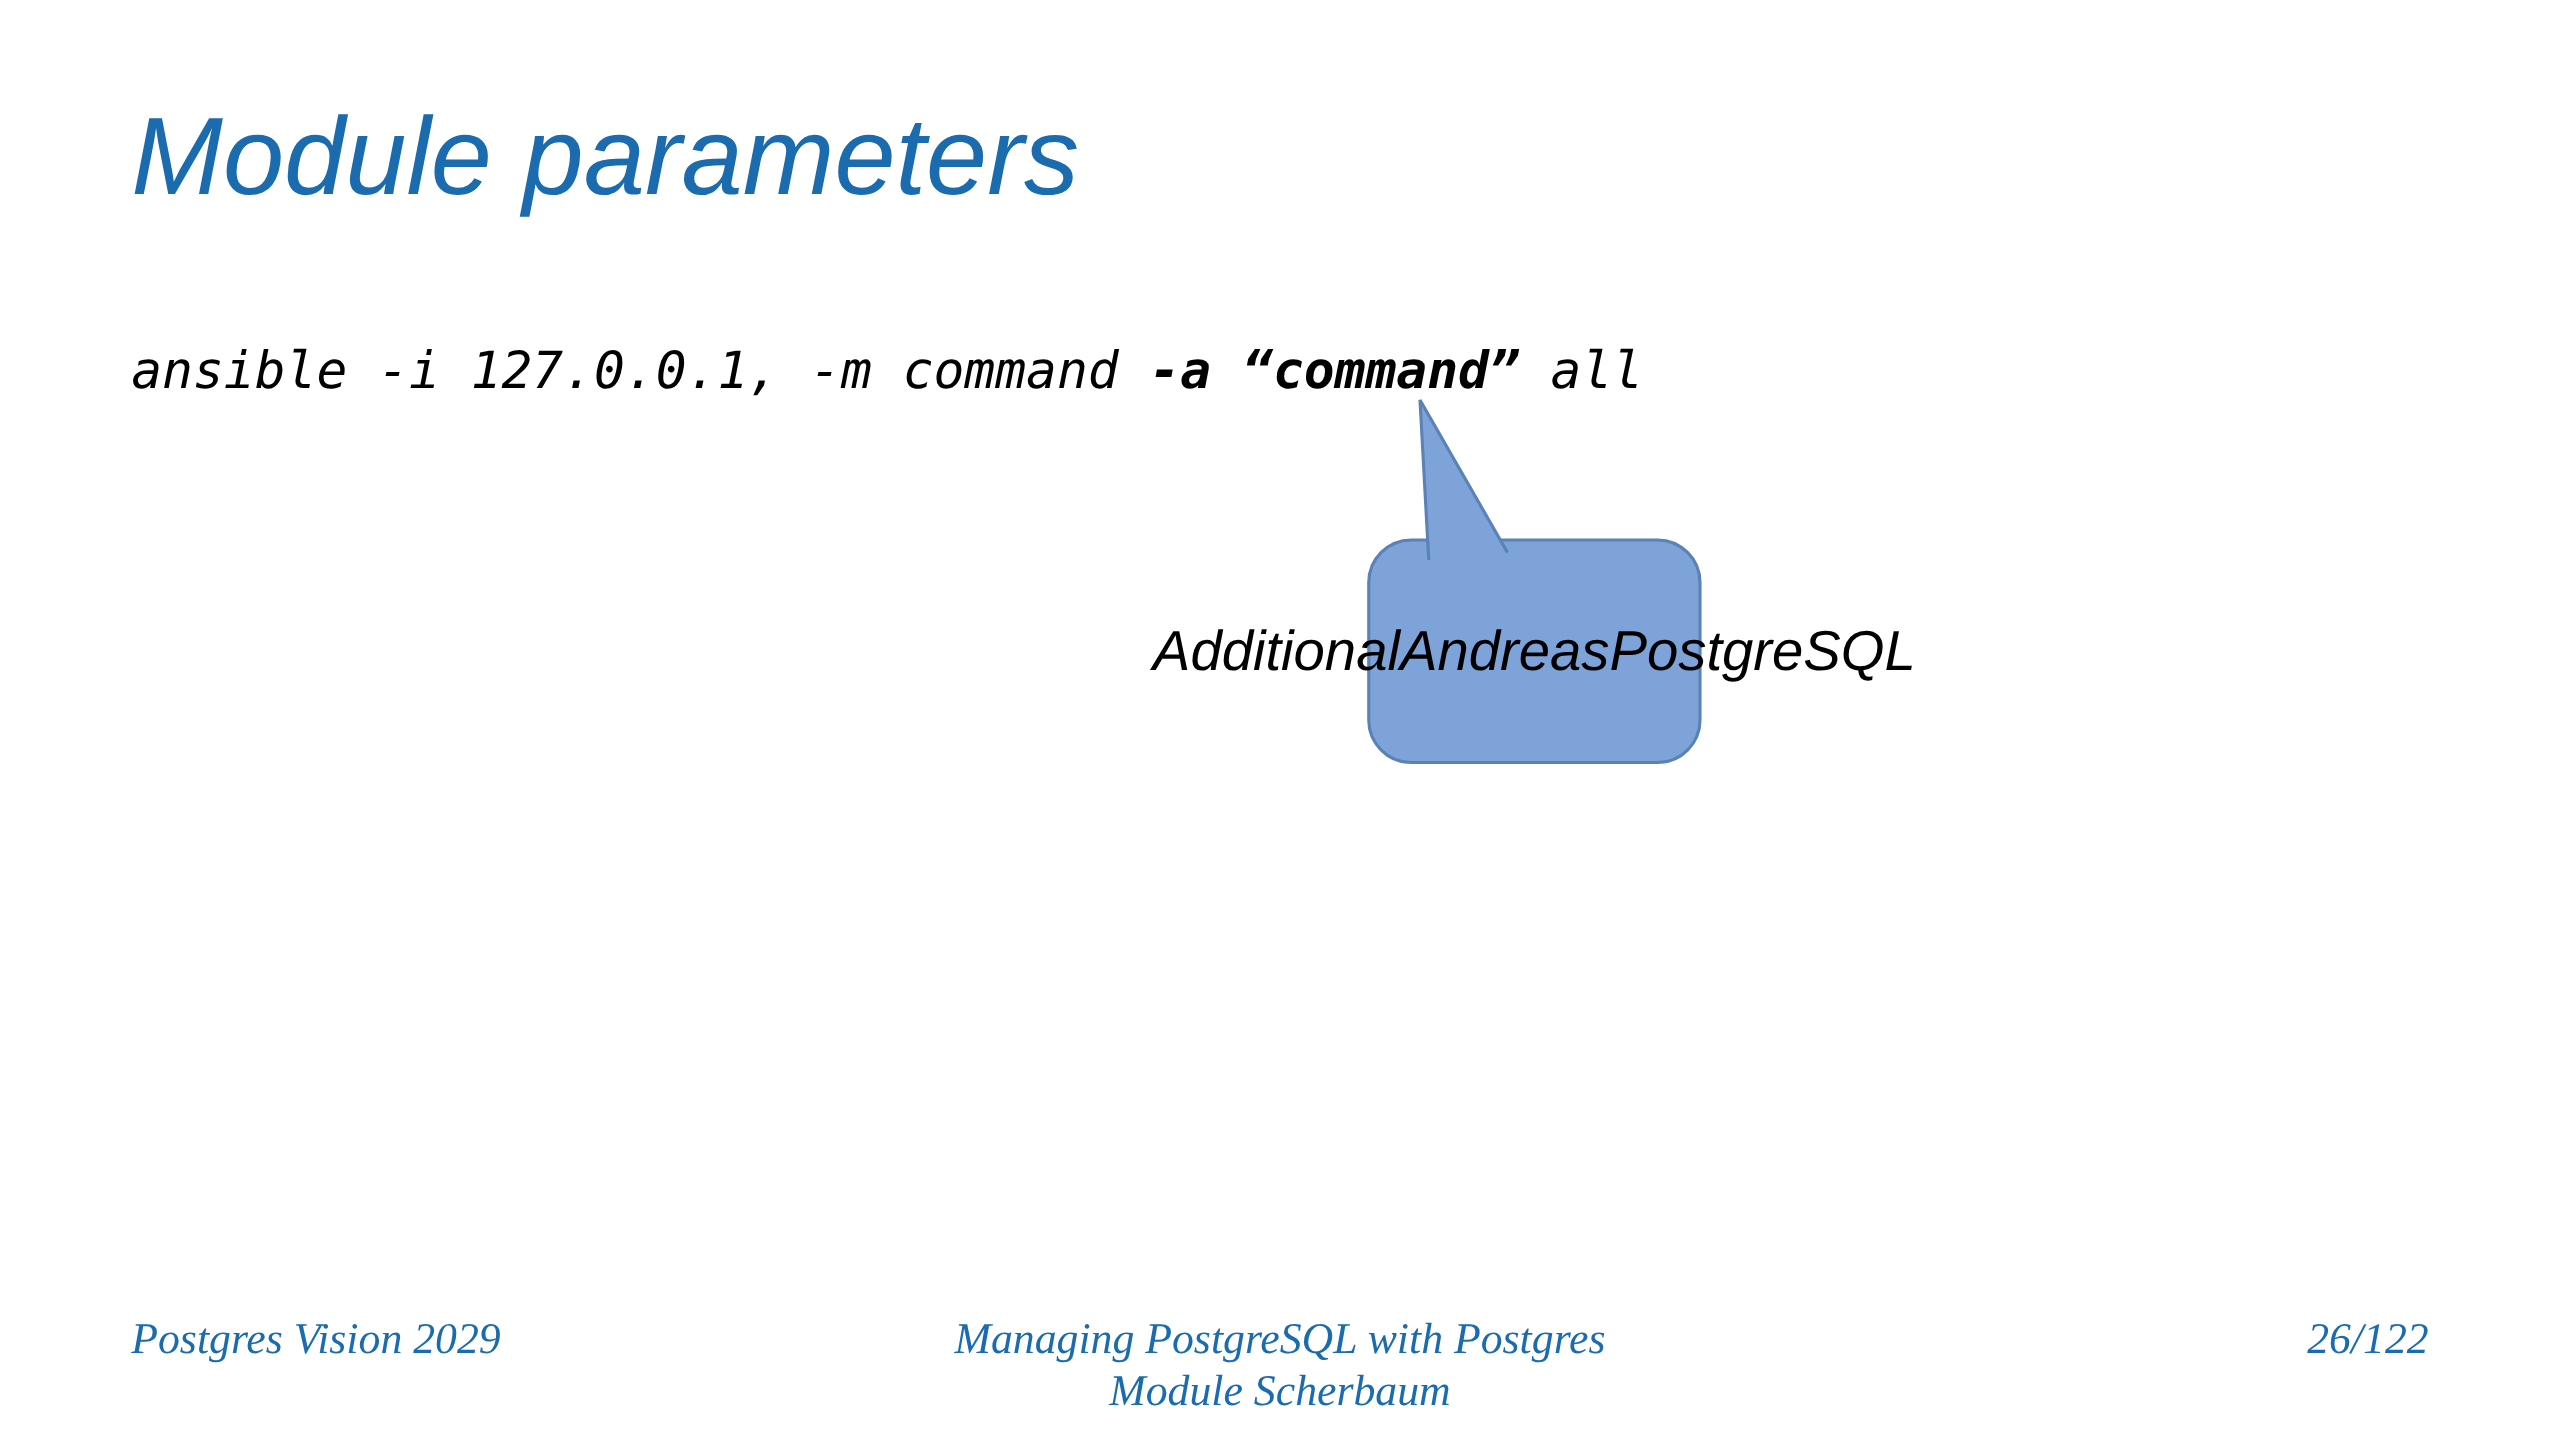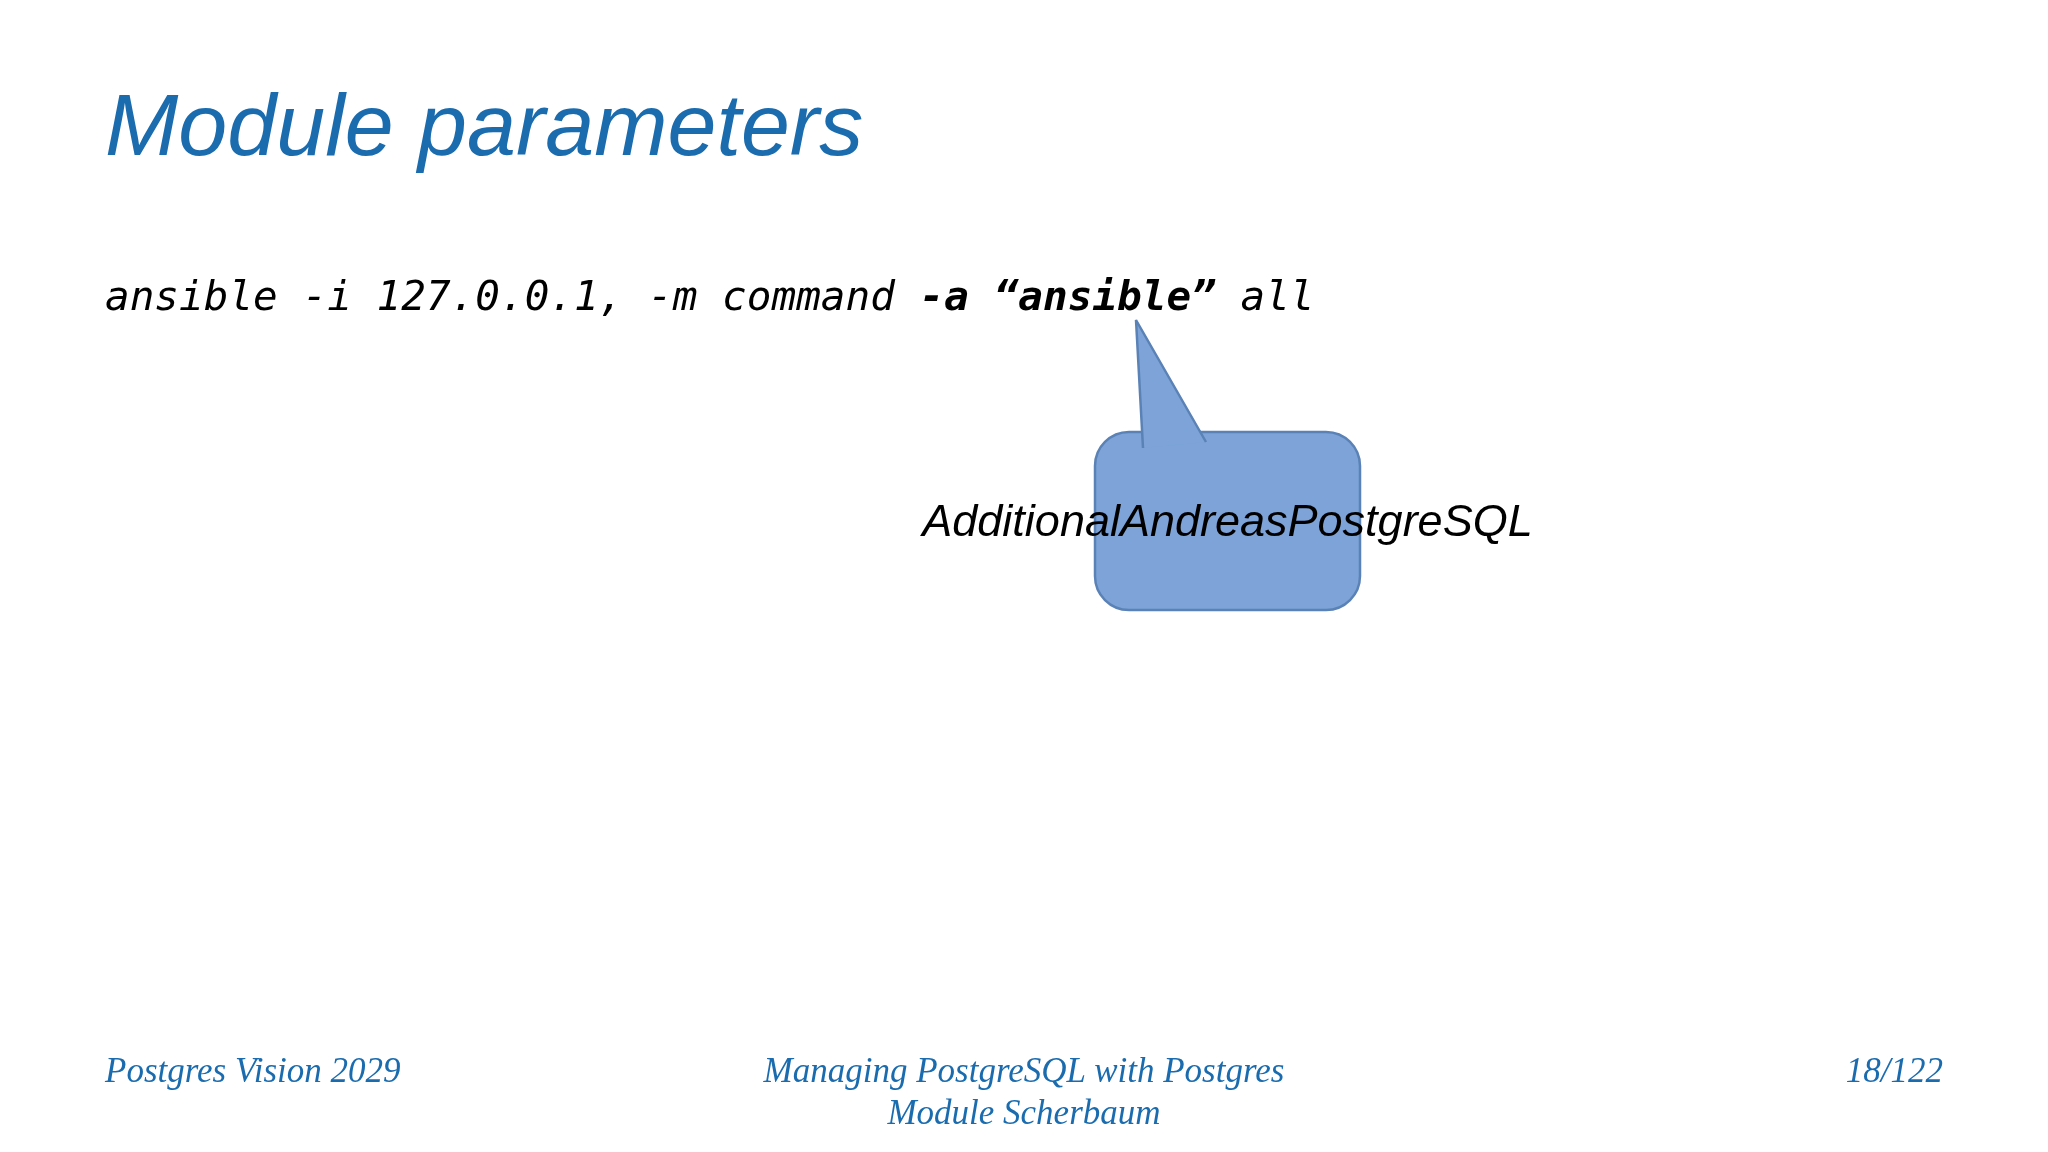--- a/index.html
+++ b/index.html
@@ -100,35 +100,35 @@
     white-space: pre;
   }
 </style>
 </head>
 <body>
 
 <div class="slide">
 
   <h1 class="title">Module parameters</h1>
 
-  <div class="command"><span>ansible -i 127.0.0.1, -m command </span><span class="b">-a</span><span> </span><span class="b">“</span><span class="b">ansible</span><span class="b">”</span><span> all</span></div>
+  <div class="command"><span>ansible -i 127.0.0.1, -m command </span><span class="b">-a</span><span> </span><span class="b">“</span><span class="b">command</span><span class="b">”</span><span> all</span></div>
 
   <svg class="callout-svg" viewBox="0 0 300 306" aria-hidden="true">
     <rect class="callout-shape" x="15" y="120" width="265" height="178" rx="34" ry="34"></rect>
     <path class="callout-shape" d="M 63 136 L 56 8 L 126 130"></path>
   </svg>
 
   <div class="callout-text">
     <div>Additional</div>
     <div>Andreas</div>
     <div>PostgreSQL</div>
   </div>
 
   <div class="footer-left">Postgres Vision 2029</div>
 
   <div class="footer-center">
     <div>Managing PostgreSQL with Postgres</div>
     <div>Module Scherbaum</div>
   </div>
 
-  <div class="footer-right">18/122</div>
+  <div class="footer-right">26/122</div>
 
 </div>
 
 </body></html>

